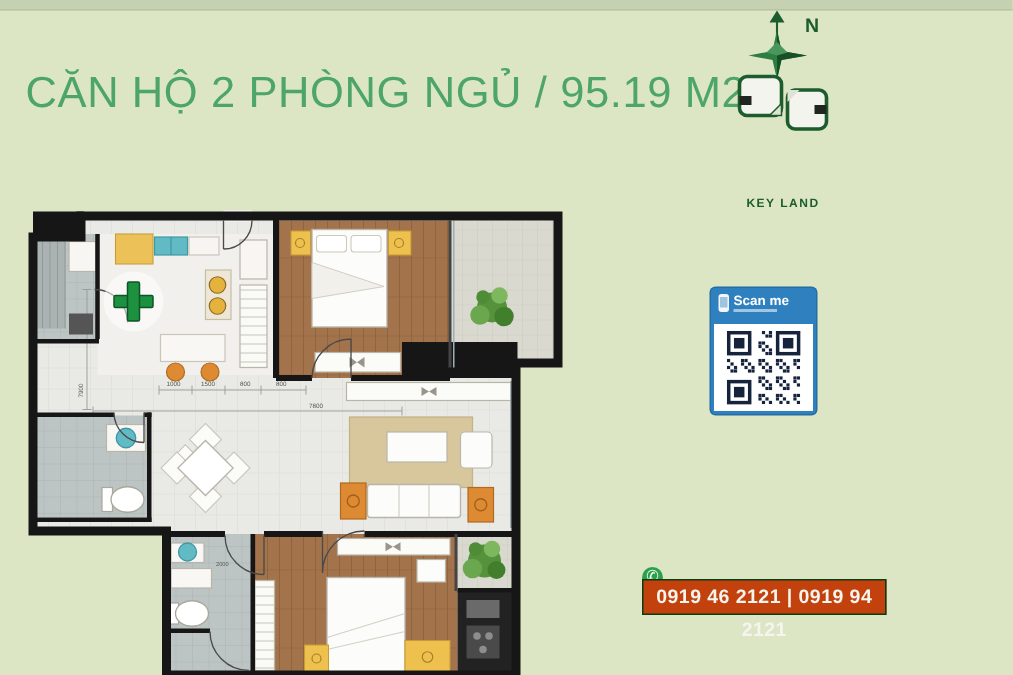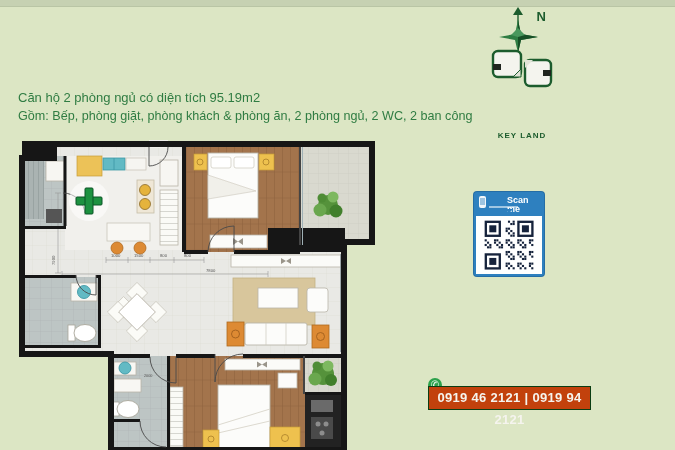--- a/index.html
+++ b/index.html
@@ -20,21 +20,21 @@
   .compass .n{position:absolute;right:6px;top:3px;font-weight:bold;font-size:13px;color:#1c5c2d;}
 
   .brand{position:absolute;left:485px;top:48px;width:74px;height:56px;}
   .brand .name{position:absolute;left:0;right:0;top:43px;text-align:center;
     font-size:8px;font-weight:bold;color:#1c5c2d;letter-spacing:1px;white-space:nowrap;margin-top:40px;}
 
   .plan{position:absolute;left:18px;top:133px;width:360px;height:317px;}
 
   .qr{position:absolute;left:474px;top:192px;width:66px;background:#2e80bf;
     border-radius:3px;padding:2px;box-shadow:0 0 0 1px #256da5;}
-  .qr-head{height:17px;position:relative;display:flex;align-items:flex-start;gap:21px;padding:2px 2px 0 3px;}
+  .qr-head{height:17px;position:relative;display:flex;align-items:flex-start;gap:3px;padding:2px 2px 0 3px;}
   .qr-head::after{content:"";position:absolute;left:50%;bottom:-4px;margin-left:-4px;
     border:4px solid transparent;border-top-color:#2e80bf;z-index:2;}
   .qr-phone{width:7px;height:12px;background:#f2f6fa;border-radius:2px;position:relative;flex:0 0 auto;}
   .qr-phone::after{content:"";position:absolute;left:1px;top:2px;right:1px;bottom:3px;background:#9fc4e0;}
   .qr-txt{color:#fff;font-size:9px;font-weight:bold;line-height:9px;}
   .qr-sub{position:absolute;left:13px;top:12px;width:29px;height:2px;background:rgba(255,255,255,.55);}
   .qr-body{background:#fff;height:58px;margin-top:3px;display:flex;align-items:center;justify-content:center;}
   .qrsvg{width:56px;height:54px;}
 
   .call-row{position:absolute;left:428px;top:368px;display:flex;align-items:center;gap:5px;}
@@ -46,22 +46,21 @@
     color:#f5f4ee;font-weight:bold;font-size:13px;text-align:center;line-height:22px;letter-spacing:.3px;}
   svg text{font-family:"Liberation Sans", sans-serif;}
 </style>
 </head>
 <body>
 
 <div class="stage">
 
   <div class="topstrip"></div>
 
-  <div class="subtitle">Căn hộ 2 phòng ngủ có diện tích 95.19m2</div>
-  <div class="desc">Gồm: Bếp, phòng giặt, phòng khách &amp; phòng ăn, 2 phòng ngủ, 2 WC, 2 ban công</div>
+  <div class="title">CĂN HỘ 2 PHÒNG NGỦ / 95.19 M2</div>
 
   <div class="compass">
     <svg width="58" height="50" viewBox="0 0 58 50">
       <line x1="24" y1="24" x2="24" y2="7" stroke="#1c5c2d" stroke-width="1.4"></line>
       <polygon points="24,1 19,9 29,9" fill="#1c5c2d"></polygon>
       <polygon points="24,14 27,28 44,31 27,34 24,47 21,34 5,31 21,28" fill="#2e7d43"></polygon>
       <polygon points="24,14 27,28 44,31 27,34 24,47" fill="#174f26"></polygon>
       <polygon points="24,22 31,29 24,31 17,29" fill="#49975d"></polygon>
     </svg>
     <span class="n">N</span>

